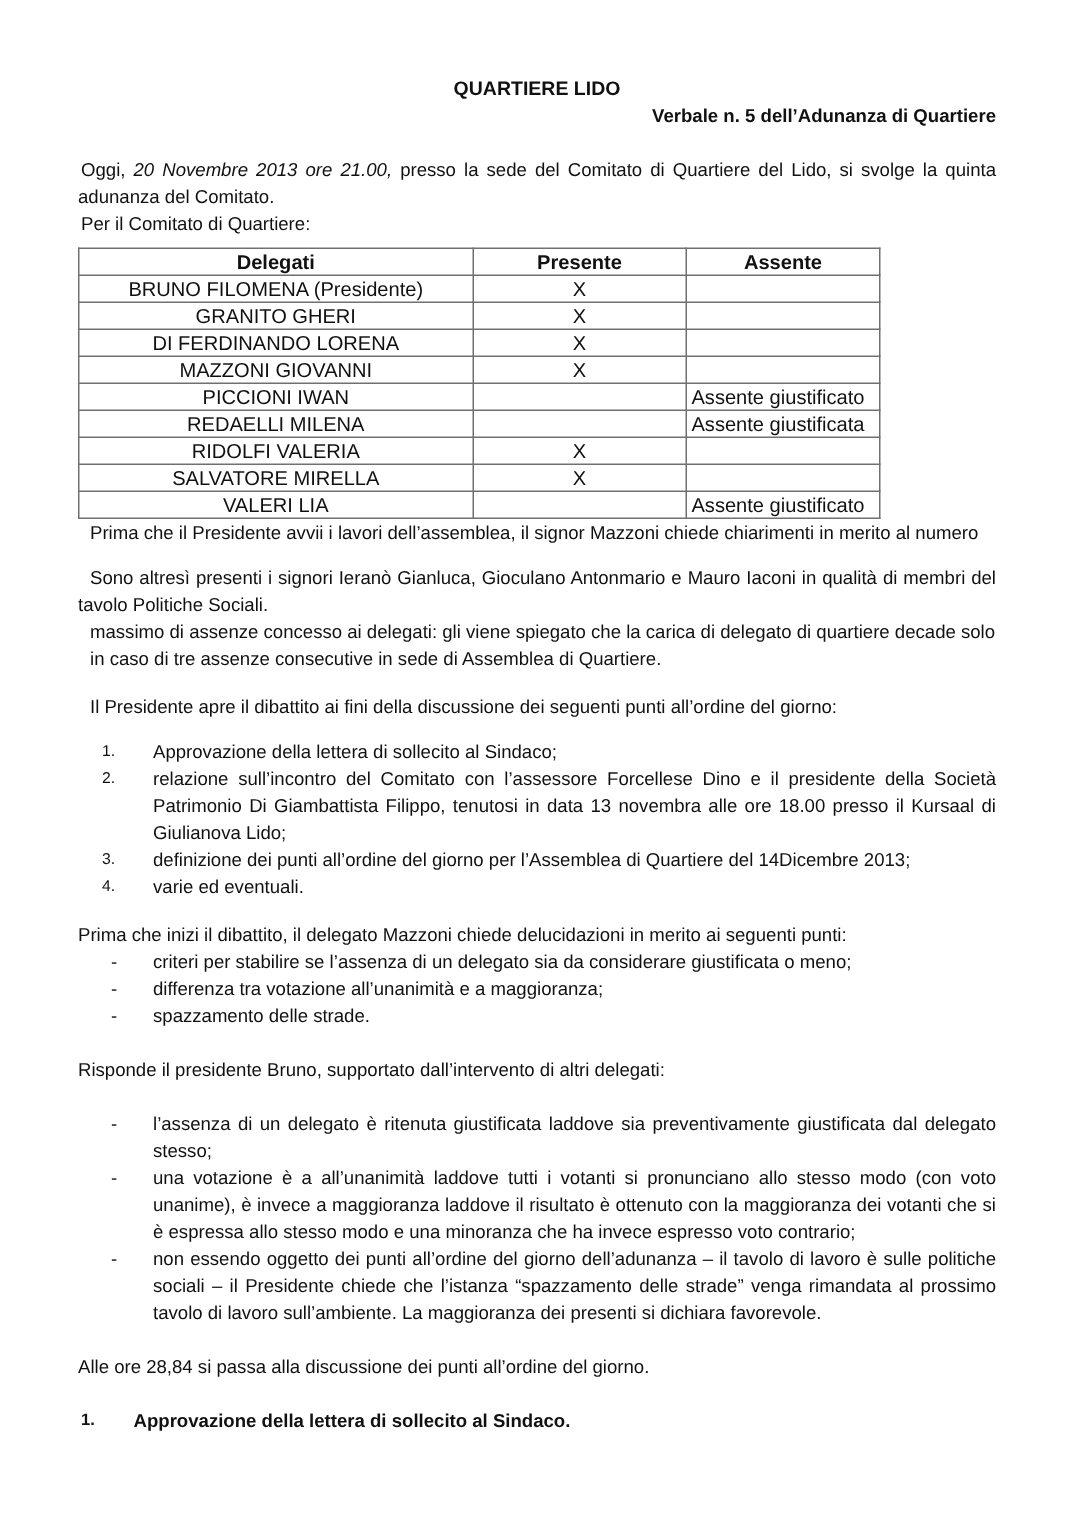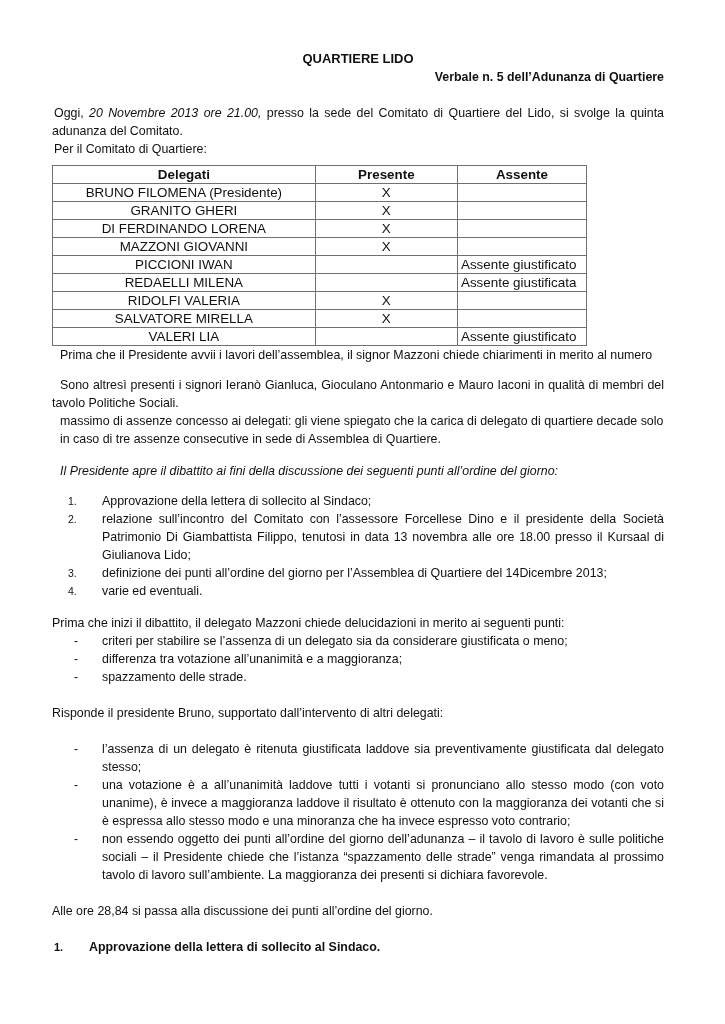--- a/index.html
+++ b/index.html
@@ -22,21 +22,21 @@
   }
   table.att th { font-weight: bold; text-align: center; }
   table.att td.c { text-align: center; }
   table.att td.r { text-align: left; }
   .col1 { width: 287px; }
   .col2 { width: 150px; }
   .col3 { width: 133px; }
   .p1 { margin-top: 12px; text-indent: 8px; }
   .p2 { text-indent: 8px; margin: 0; }
   .p2b { margin: 0 0 0 8px; }
-  .pres { margin-top: 14px; margin-left: 8px; font-style: italic; }
+  .pres { margin-top: 14px; margin-left: 8px; }
   ol.odg { margin: 4px 0 0 0; padding: 0; list-style: none; }
   ol.odg li { display: flex; margin: 0; }
   ol.odg .num { width: 50px; padding-left: 16px; font-size: 10.5px; box-sizing: border-box; }
   ol.odg .txt { flex: 1; text-align: justify; }
   .prima { margin-top: 14px; }
   ul.dash { margin: 0; padding: 0; list-style: none; }
   ul.dash li { display: flex; }
   ul.dash .d { width: 50px; padding-left: 22px; box-sizing: border-box; }
   ul.dash .txt { flex: 1; text-align: justify; }
   .risp { margin-top: 18px; }

